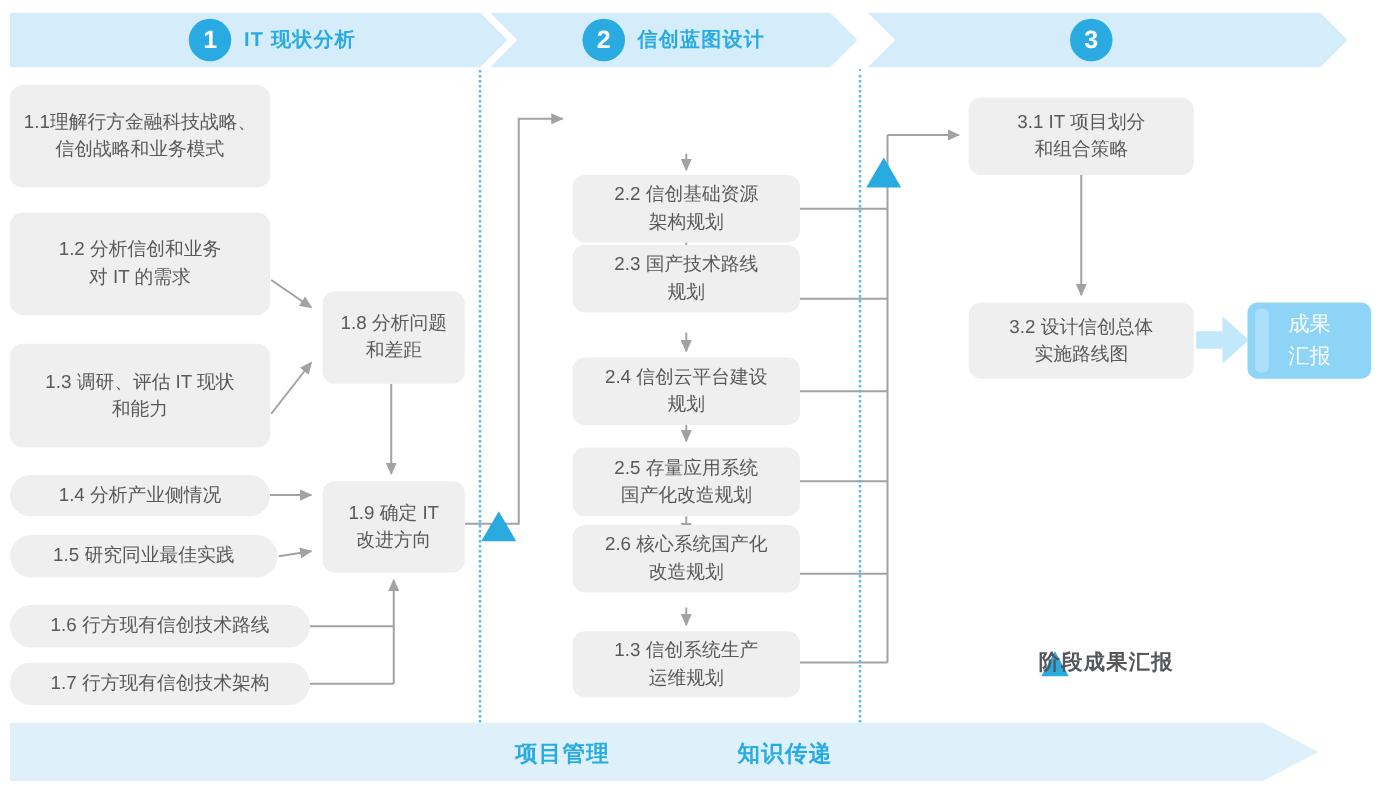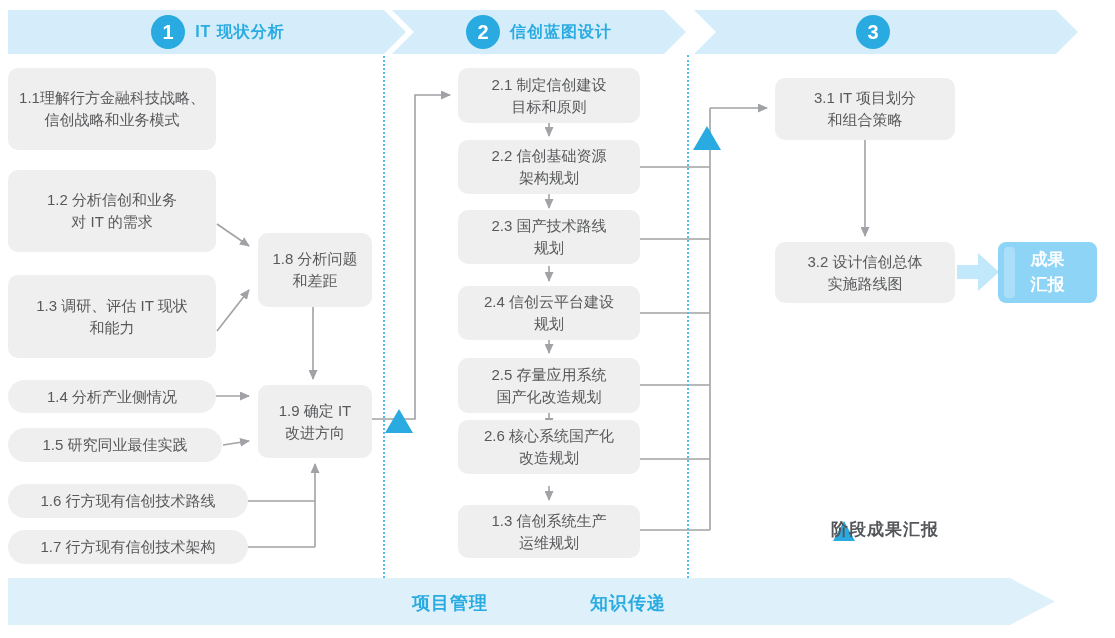--- a/index.html
+++ b/index.html
@@ -41,21 +41,21 @@
   
   .dotline{position:absolute;width:0;border-left:2px dotted var(--dotted);}
 
   
   .tri{position:absolute;width:0;height:0;border-left:14px solid transparent;
        border-right:14px solid transparent;border-bottom:24px solid var(--accent);}
   .tri-small{border-left-width:11px;border-right-width:11px;border-bottom-width:20px;}
 
   
   .result{position:absolute;left:998px;top:242px;width:99px;height:61px;background:var(--result);
-          border-radius:8px;color:#fff;font-weight:bold;font-size:17px;line-height:1.45;
+          border-radius:8px;color:#fff;font-weight:normal;font-size:17px;line-height:1.45;
           display:flex;align-items:center;justify-content:center;text-align:center;white-space:pre-line;}
   .result-stripe{position:absolute;left:6px;top:5px;bottom:5px;width:11px;
                  background:var(--resultstripe);border-radius:4px;}
   .result-text{position:relative;}
 
   
   .footer-band{position:absolute;left:8px;top:578px;width:1047px;height:47px;background:var(--footerband);
         clip-path:polygon(0 0,calc(100% - 45px) 0,100% 50%,calc(100% - 45px) 100%,0 100%);}
   .footer-label{position:absolute;top:591px;color:var(--accent);font-weight:bold;font-size:18px;
         letter-spacing:1px;white-space:nowrap;}
@@ -137,25 +137,23 @@
 和能力</div>
   <div class="box pill" style="left:8px;top:380px;width:208px;height:33px">1.4 分析产业侧情况</div>
   <div class="box pill" style="left:8px;top:428px;width:214px;height:34px">1.5 研究同业最佳实践</div>
   <div class="box pill" style="left:8px;top:484px;width:240px;height:34px">1.6 行方现有信创技术路线</div>
   <div class="box pill" style="left:8px;top:530px;width:240px;height:34px">1.7 行方现有信创技术架构</div>
   <div class="box" style="left:258px;top:233px;width:114px;height:74px">1.8 分析问题
 和差距</div>
   <div class="box" style="left:258px;top:385px;width:114px;height:73px">1.9 确定 IT
 改进方向</div>
 
-  <div class="box" style="left:458px;top:68px;width:182px;height:55px">2.1 制定信创建设
-目标和原则</div>
   <div class="box" style="left:458px;top:140px;width:182px;height:54px">2.2 信创基础资源
 架构规划</div>
-  <div class="box" style="left:458px;top:210px;width:182px;height:54px">2.3 国产技术路线
+  <div class="box" style="left:458px;top:196px;width:182px;height:54px">2.3 国产技术路线
 规划</div>
   <div class="box" style="left:458px;top:286px;width:182px;height:54px">2.4 信创云平台建设
 规划</div>
   <div class="box" style="left:458px;top:358px;width:182px;height:55px">2.5 存量应用系统
 国产化改造规划</div>
   <div class="box" style="left:458px;top:420px;width:182px;height:54px">2.6 核心系统国产化
 改造规划</div>
   <div class="box" style="left:458px;top:505px;width:182px;height:53px">1.3 信创系统生产
 运维规划</div>
 

